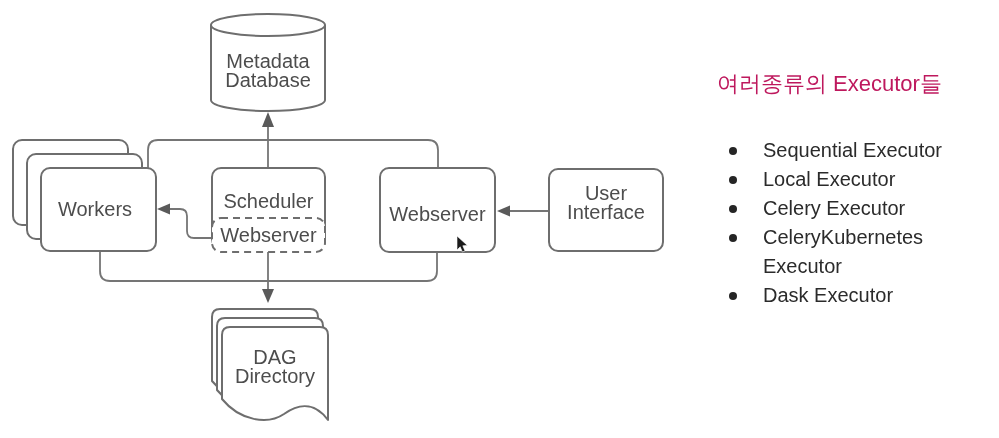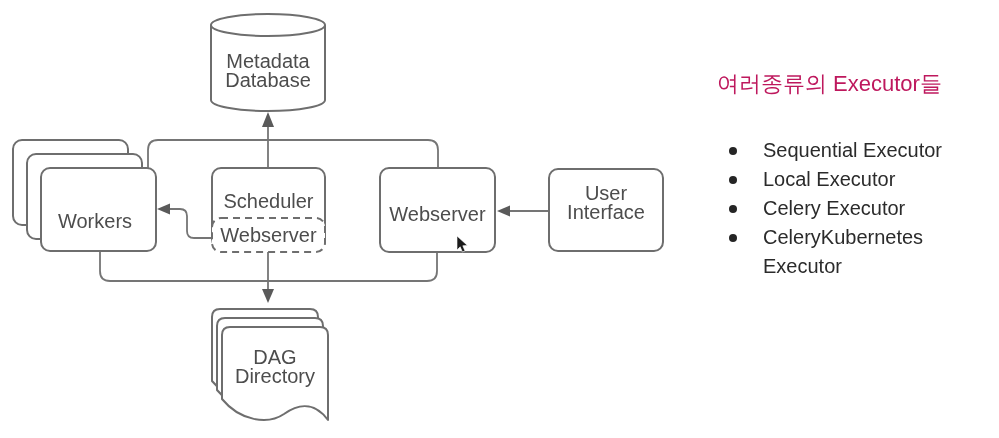--- a/index.html
+++ b/index.html
@@ -80,21 +80,21 @@
     </g>
 
     <path d="M 457 236 l 0 14 l 3.2 -3.2 l 2.2 5.2 l 2.6 -1.1 l -2.2 -5.1 l 4.6 -0.4 z" fill="#1a1a1a" stroke="#ffffff" stroke-width="0.6"></path>
   </svg>
 
   <div class="dlabel" style="left:211px;top:50px;width:114px;height:42px;">
     <span>Metadata</span>
     <span>Database</span>
   </div>
 
-  <div class="dlabel" style="left:41px;top:180px;width:108px;height:83px;">
+  <div class="dlabel" style="left:41px;top:168px;width:108px;height:83px;">
     <span>Workers</span>
   </div>
 
   <div class="dlabel" style="left:212px;top:178px;width:113px;height:46px;">
     <span>Scheduler</span>
   </div>
 
   <div class="dlabel" style="left:212px;top:218px;width:113px;height:34px;">
     <span>Webserver</span>
   </div>
@@ -113,16 +113,17 @@
     <span>Directory</span>
   </div>
 
   <div id="panel">
     <div id="panel-heading">여러종류의 Executor들</div>
     <ul id="executor-list">
       <li>Sequential Executor</li>
       <li>Local Executor</li>
       <li>Celery Executor</li>
       <li>CeleryKubernetes Executor</li>
+      <li>Dask Executor</li>
     </ul>
   </div>
 
 </div>
 
 </body></html>

